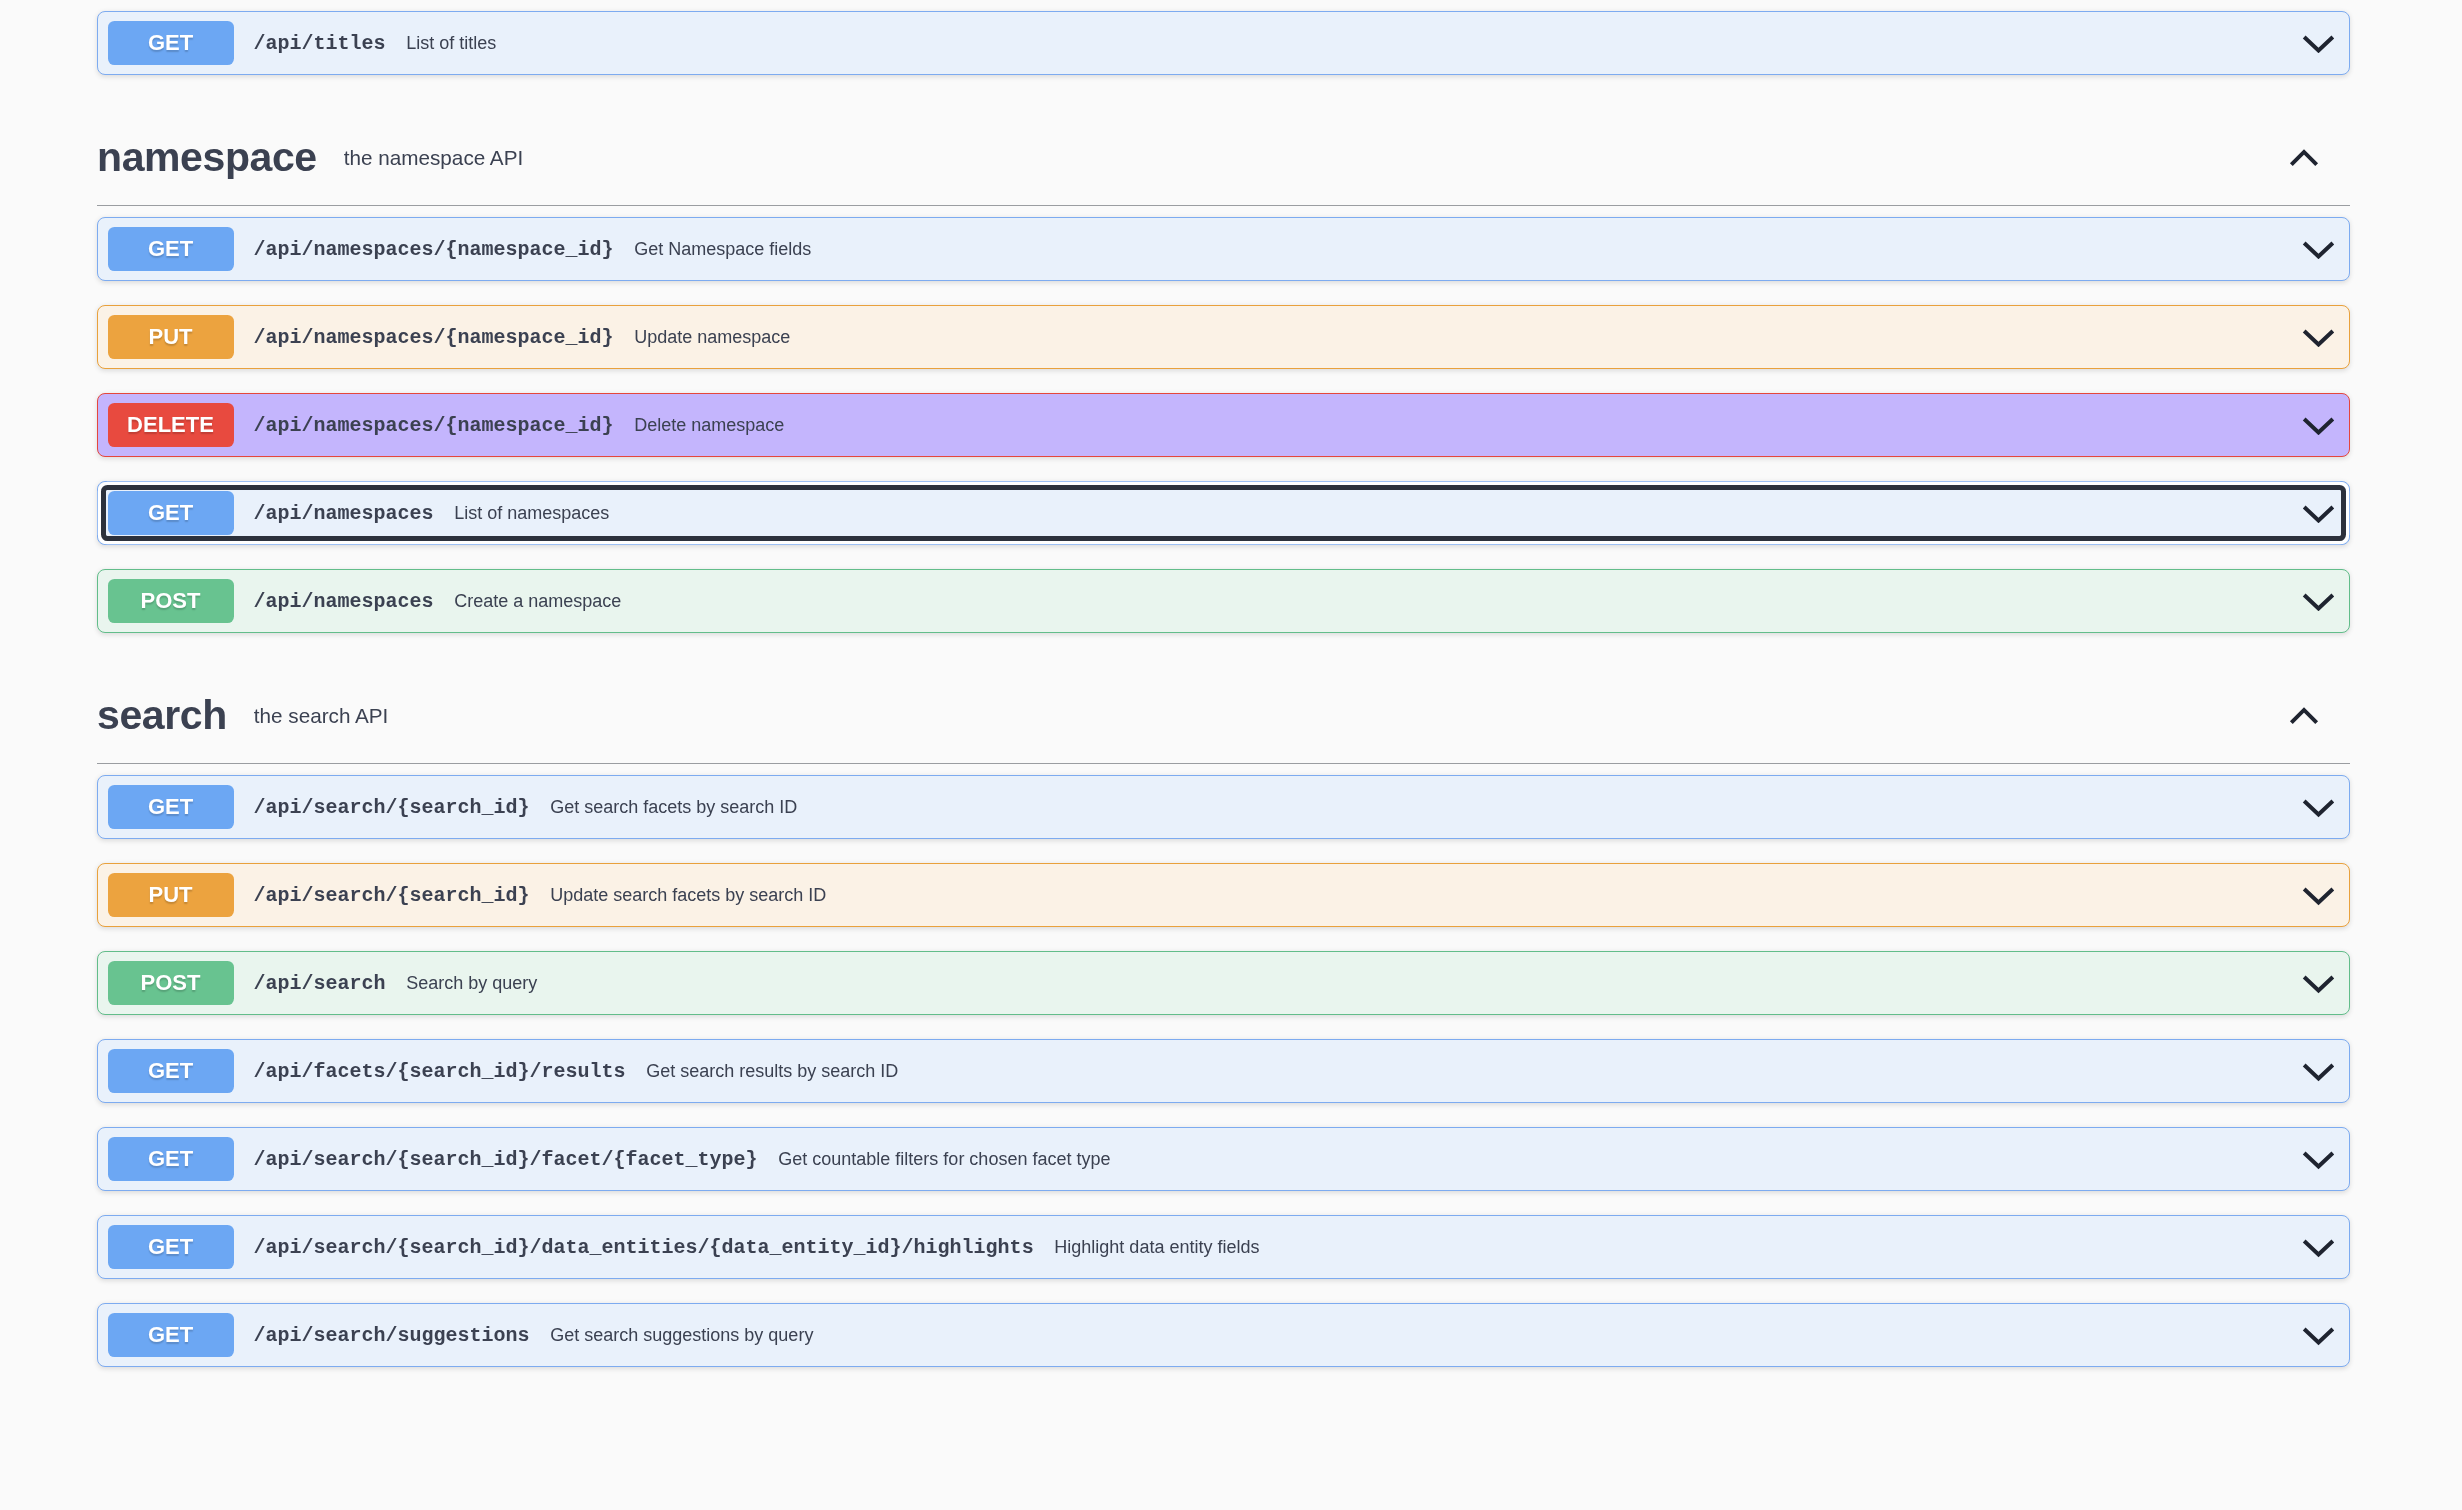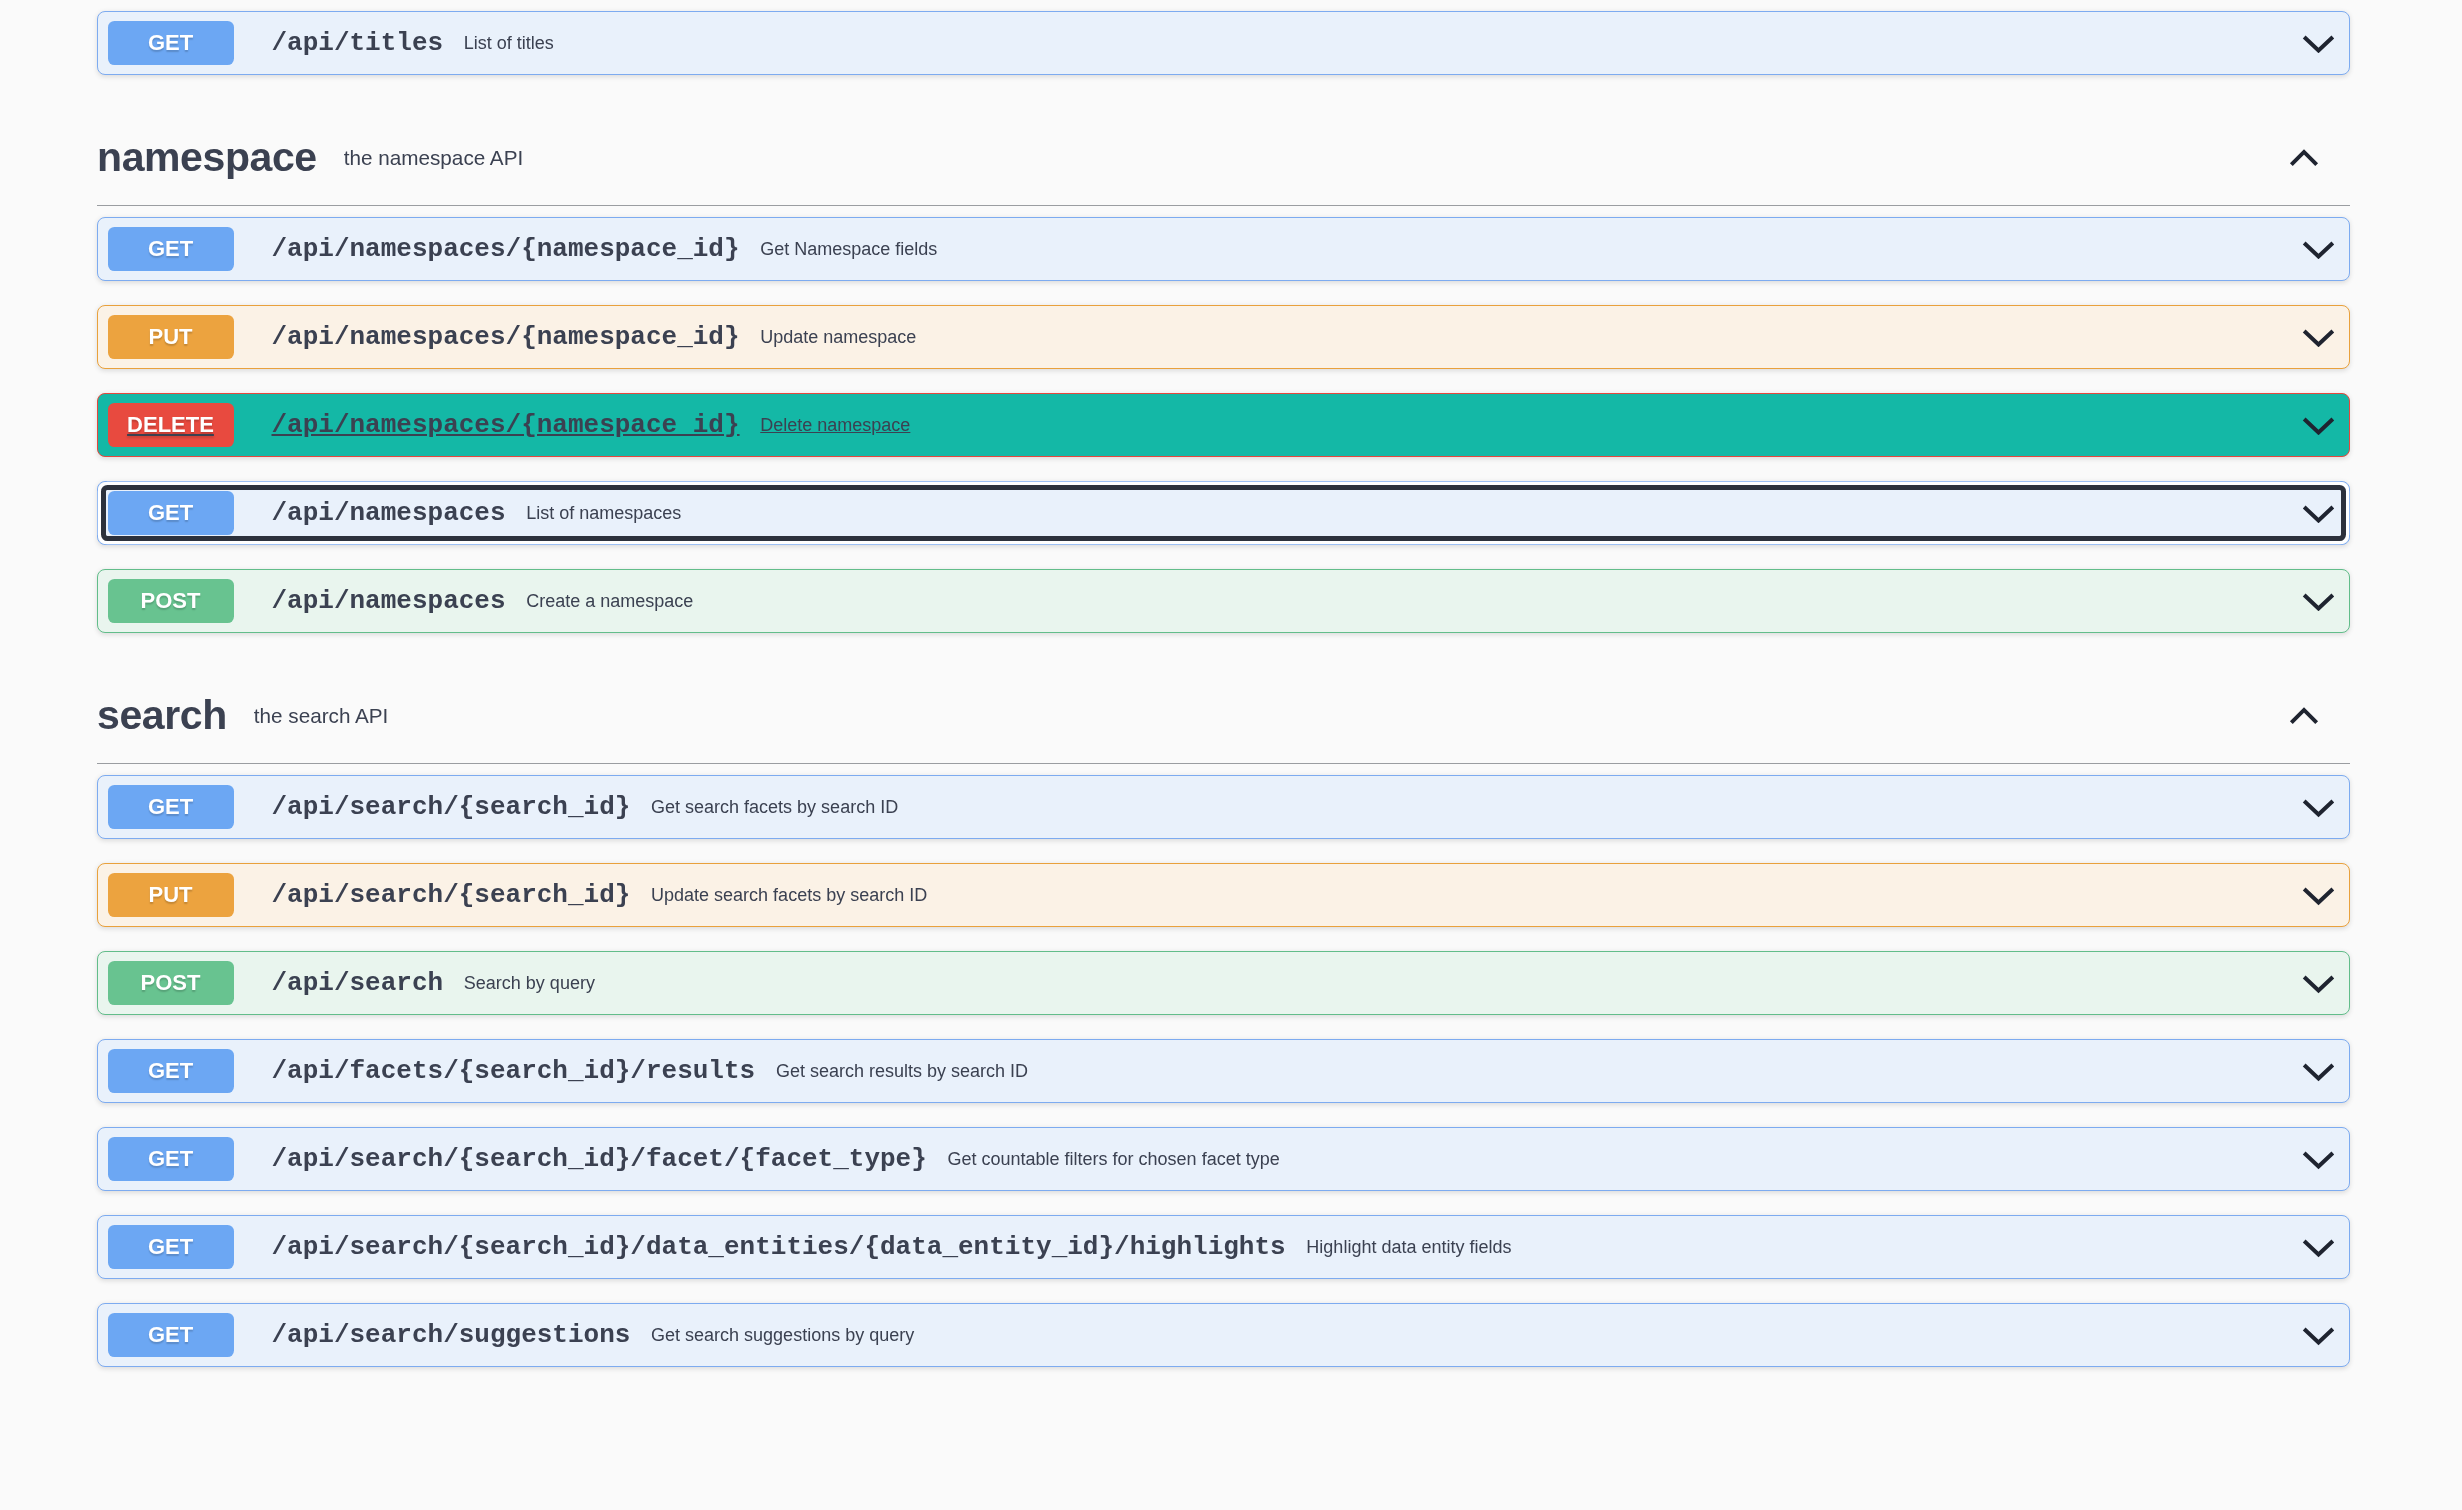--- a/index.html
+++ b/index.html
@@ -55,23 +55,23 @@
   }
   .method-badge{
     flex:0 0 126px;width:126px;height:44px;margin-left:9.5px;
     border-radius:6.4px;
     display:flex;align-items:center;justify-content:center;
     color:#ffffff;font-size:22px;font-weight:700;
     font-family:"Liberation Sans",sans-serif;
     text-shadow:0 1.6px 1.6px rgba(0,0,0,0.18);
   }
   .endpoint-path{
-    margin-left:38px;
+    margin-left:20px;
     font-family:"Liberation Mono","DejaVu Sans Mono",monospace;
-    font-weight:700;font-size:26px;color:var(--text);
+    font-weight:700;font-size:20px;color:var(--text);
     white-space:nowrap;
   }
   .endpoint-summary{
     margin-left:20.7px;font-size:18px;color:var(--text);white-space:nowrap;
   }
   .row-chevron{margin-left:auto;margin-right:12.7px;}
   svg{display:block;}
 </style>
 </head>
 <body>
@@ -126,21 +126,21 @@
     <span class="endpoint-summary">Update namespace</span>
     <button class="icon-btn row-chevron">
       <span>
         <svg width="35" height="20.7" viewBox="0 0 44 26">
           <path d="M4 5 L22 22 L40 5" fill="none" stroke="currentColor" stroke-width="5"></path>
         </svg>
       </span>
     </button>
   </div>
 
-  <div class="opblock" style="background: #14b8a6; border-color: rgb(229, 71, 61); text-decoration: underline;">
+  <div class="opblock" style="background: #c4b5fd; border-color: rgb(229, 71, 61);">
     <span class="method-badge" style="background: rgb(232, 74, 63);">DELETE</span>
     <span class="endpoint-path">/api/namespaces/{namespace_id}</span>
     <span class="endpoint-summary">Delete namespace</span>
     <button class="icon-btn row-chevron">
       <span>
         <svg width="35" height="20.7" viewBox="0 0 44 26">
           <path d="M4 5 L22 22 L40 5" fill="none" stroke="currentColor" stroke-width="5"></path>
         </svg>
       </span>
     </button>

